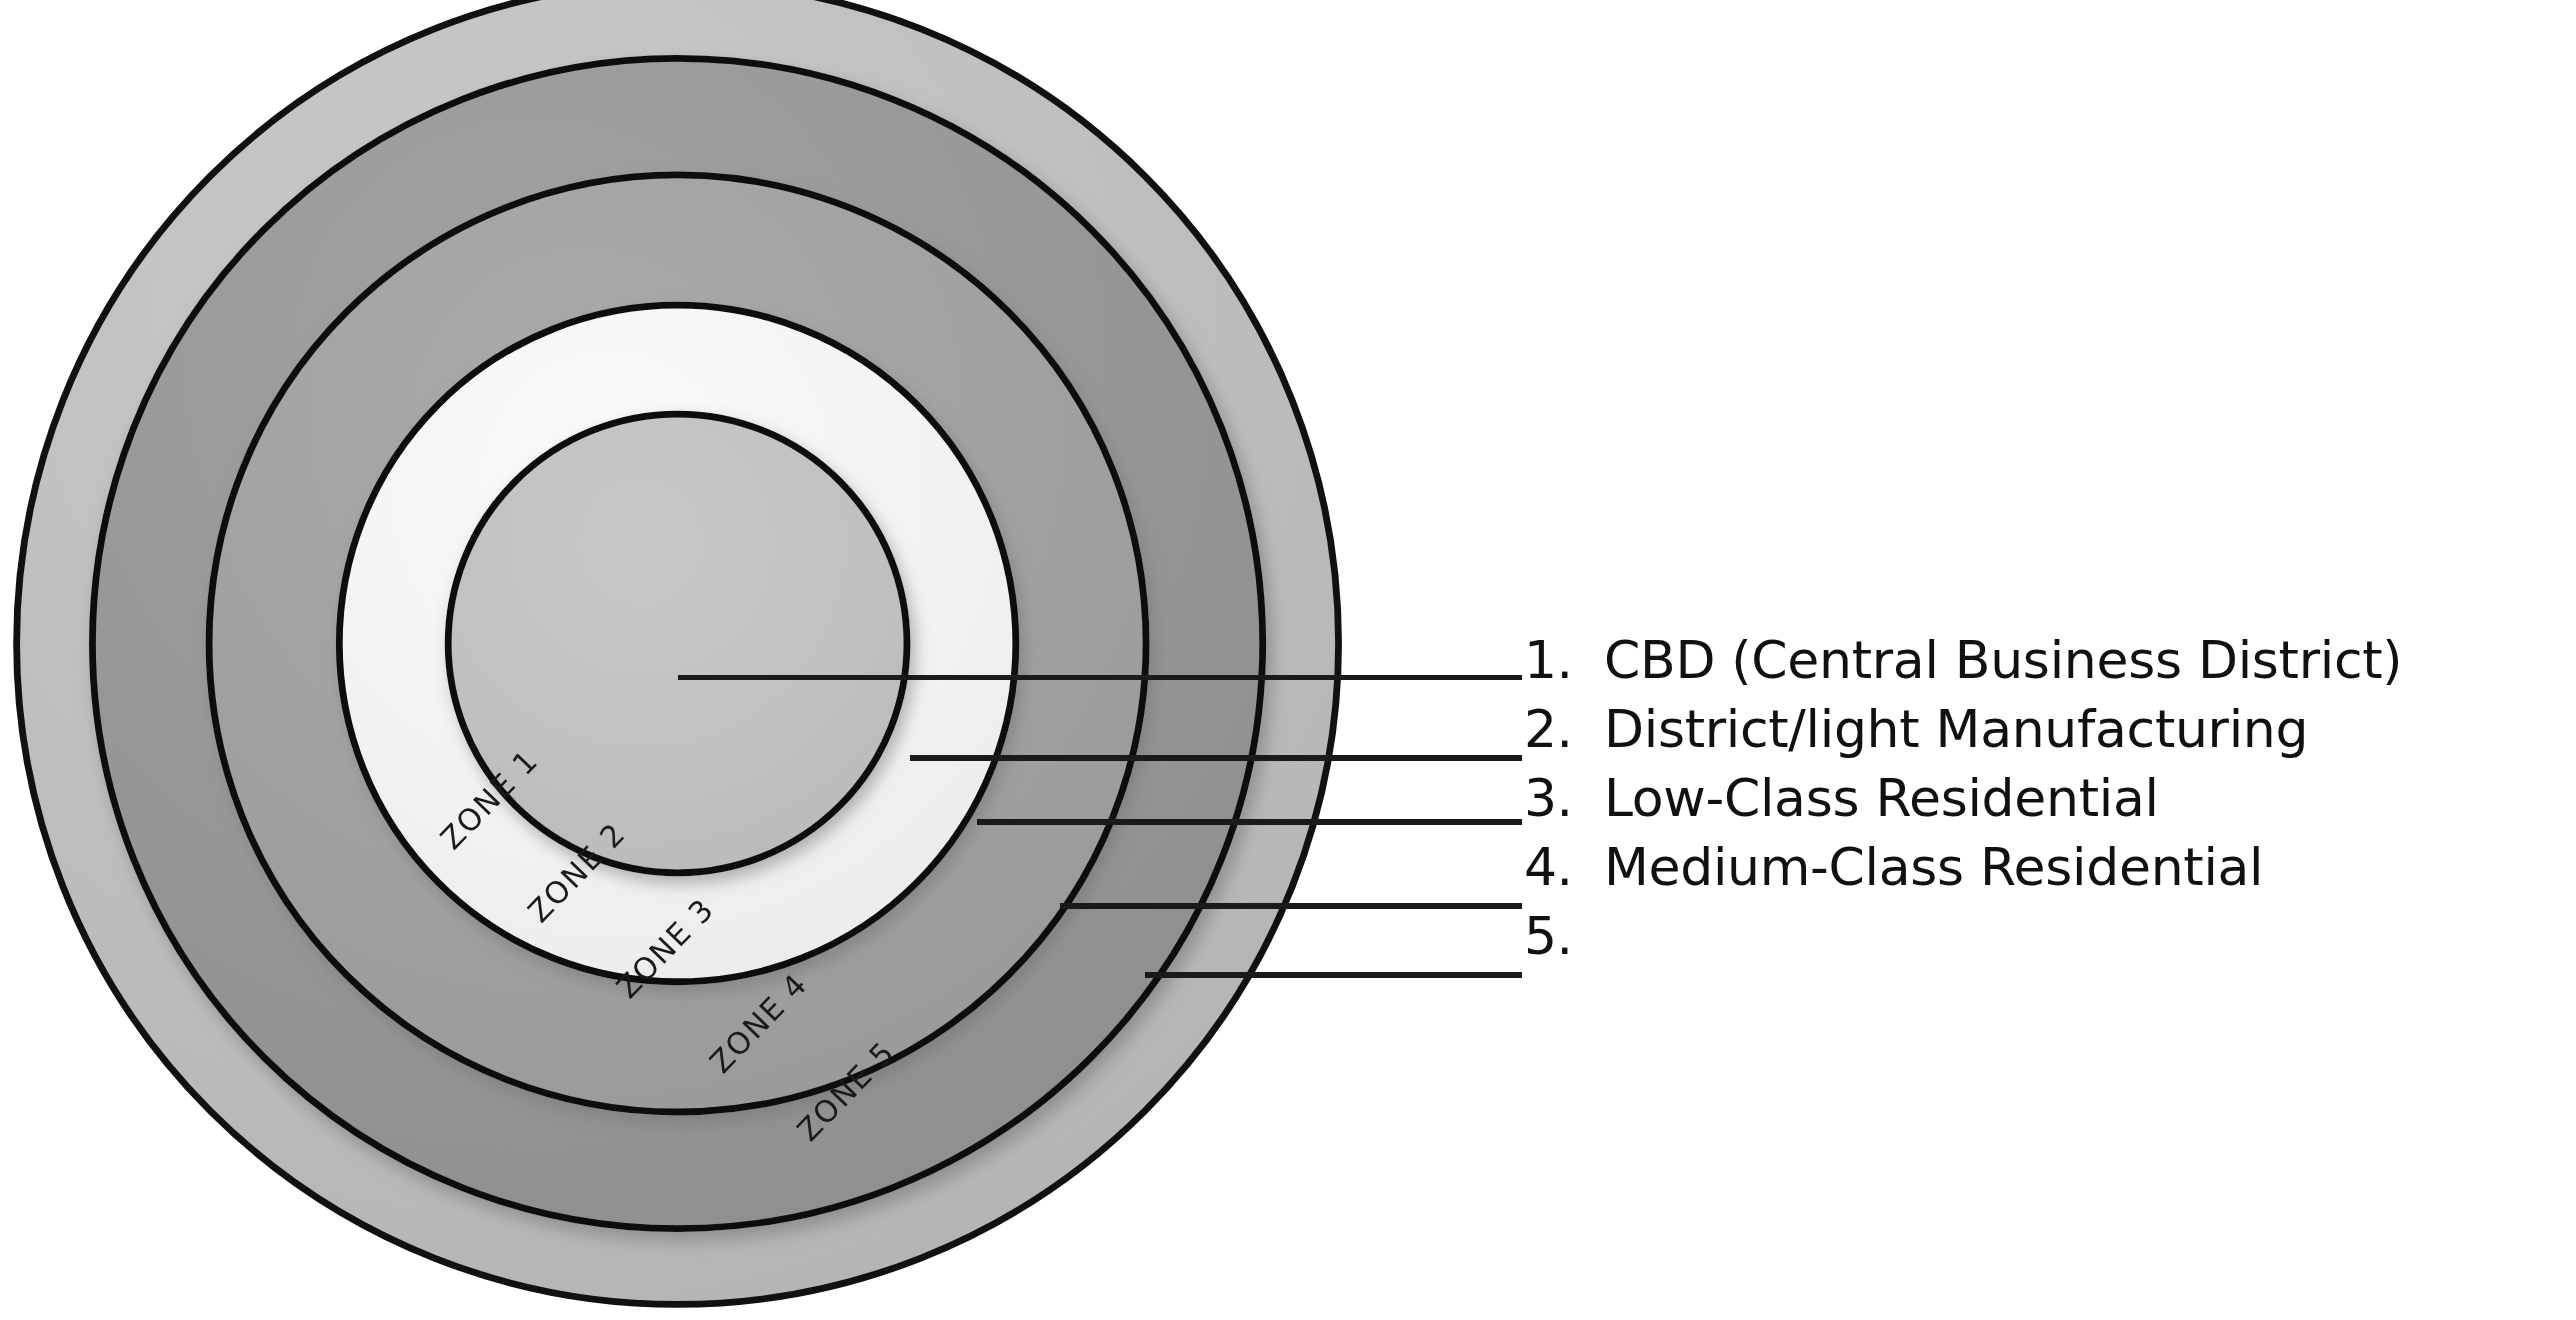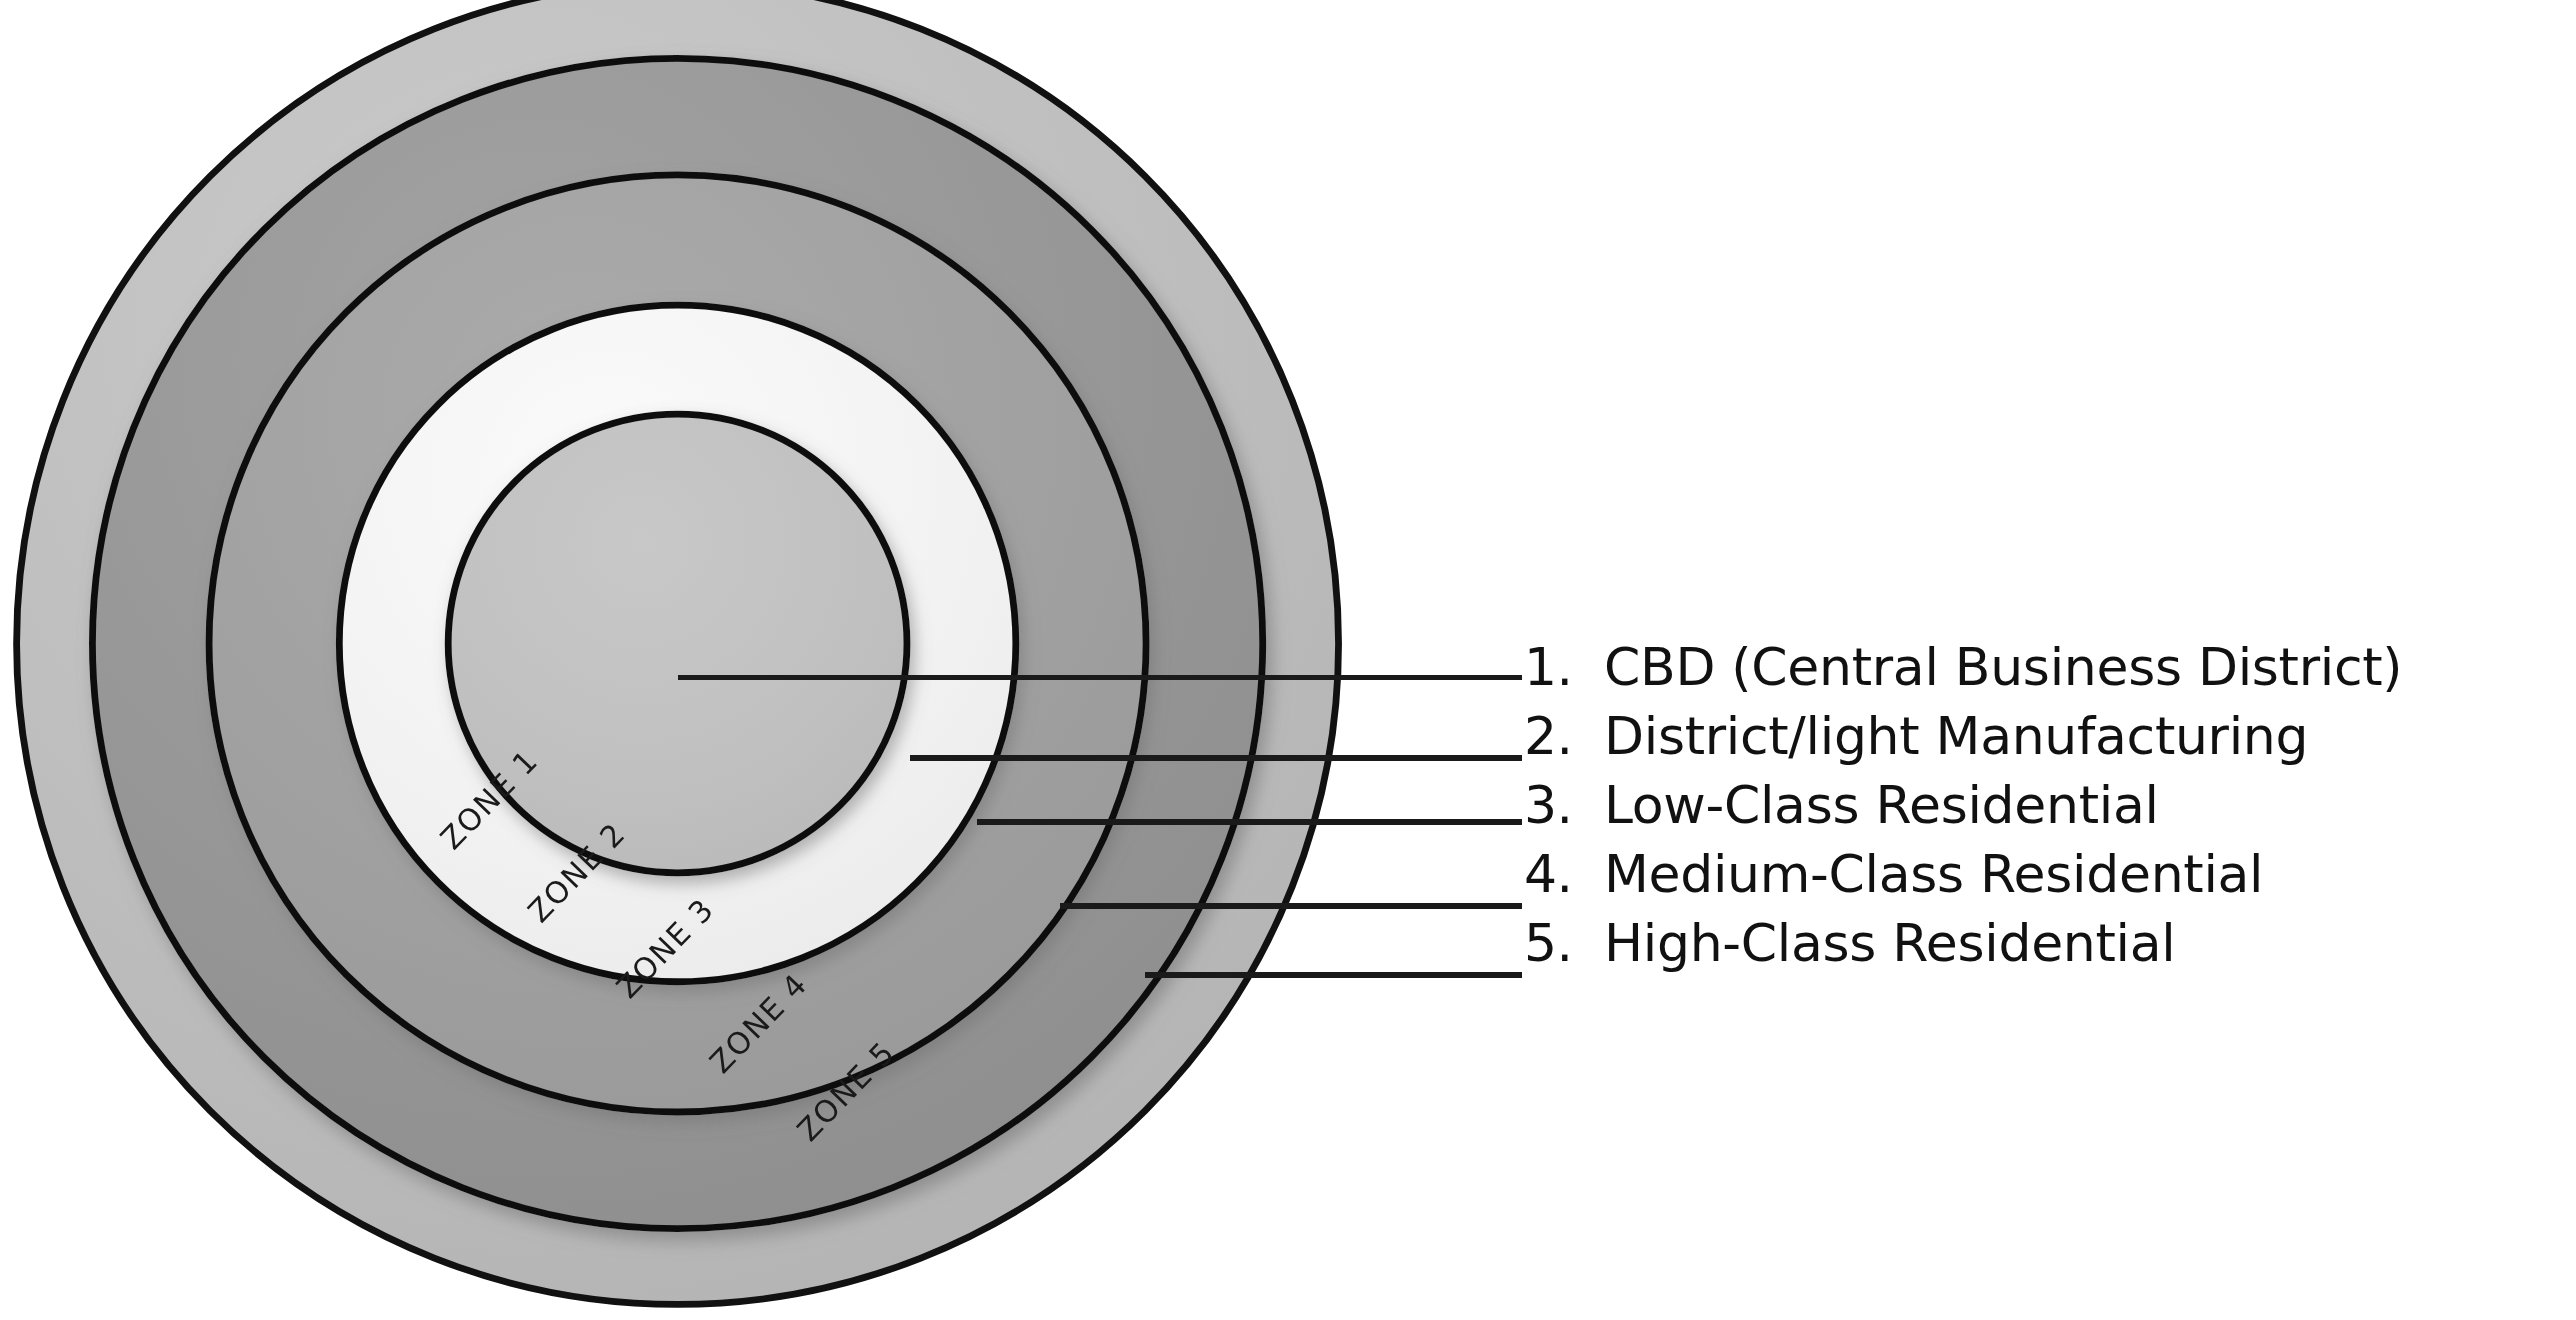--- a/index.html
+++ b/index.html
@@ -49,21 +49,20 @@
     font-size: 52px;
     color: #111111;
     width: 80px;
     flex: 0 0 80px;
     letter-spacing: -0.5px;
   }
   .legend-label {
     font-size: 52px;
     color: #111111;
     letter-spacing: -0.3px;
-    margin-top: 7px;
   }
 </style>
 </head>
 <body style="background: rgb(255, 255, 255);">
 
 <div id="stage">
 
   <svg class="model-svg" viewBox="0 0 2650 1358" xmlns="http://www.w3.org/2000/svg">
     <defs>
       <filter id="ringshadow" x="-30%" y="-30%" width="170%" height="170%">
@@ -138,18 +137,17 @@
     <div class="legend-row">
       <span class="legend-num">3.</span>
       <span class="legend-label">Low-Class Residential</span>
     </div>
     <div class="legend-row">
       <span class="legend-num">4.</span>
       <span class="legend-label">Medium-Class Residential</span>
     </div>
     <div class="legend-row">
       <span class="legend-num">5.</span>
-      <span class="legend-label">High-Class Residential</span>
     </div>
   </div>
 
 </div>
 
 
 </body></html>

